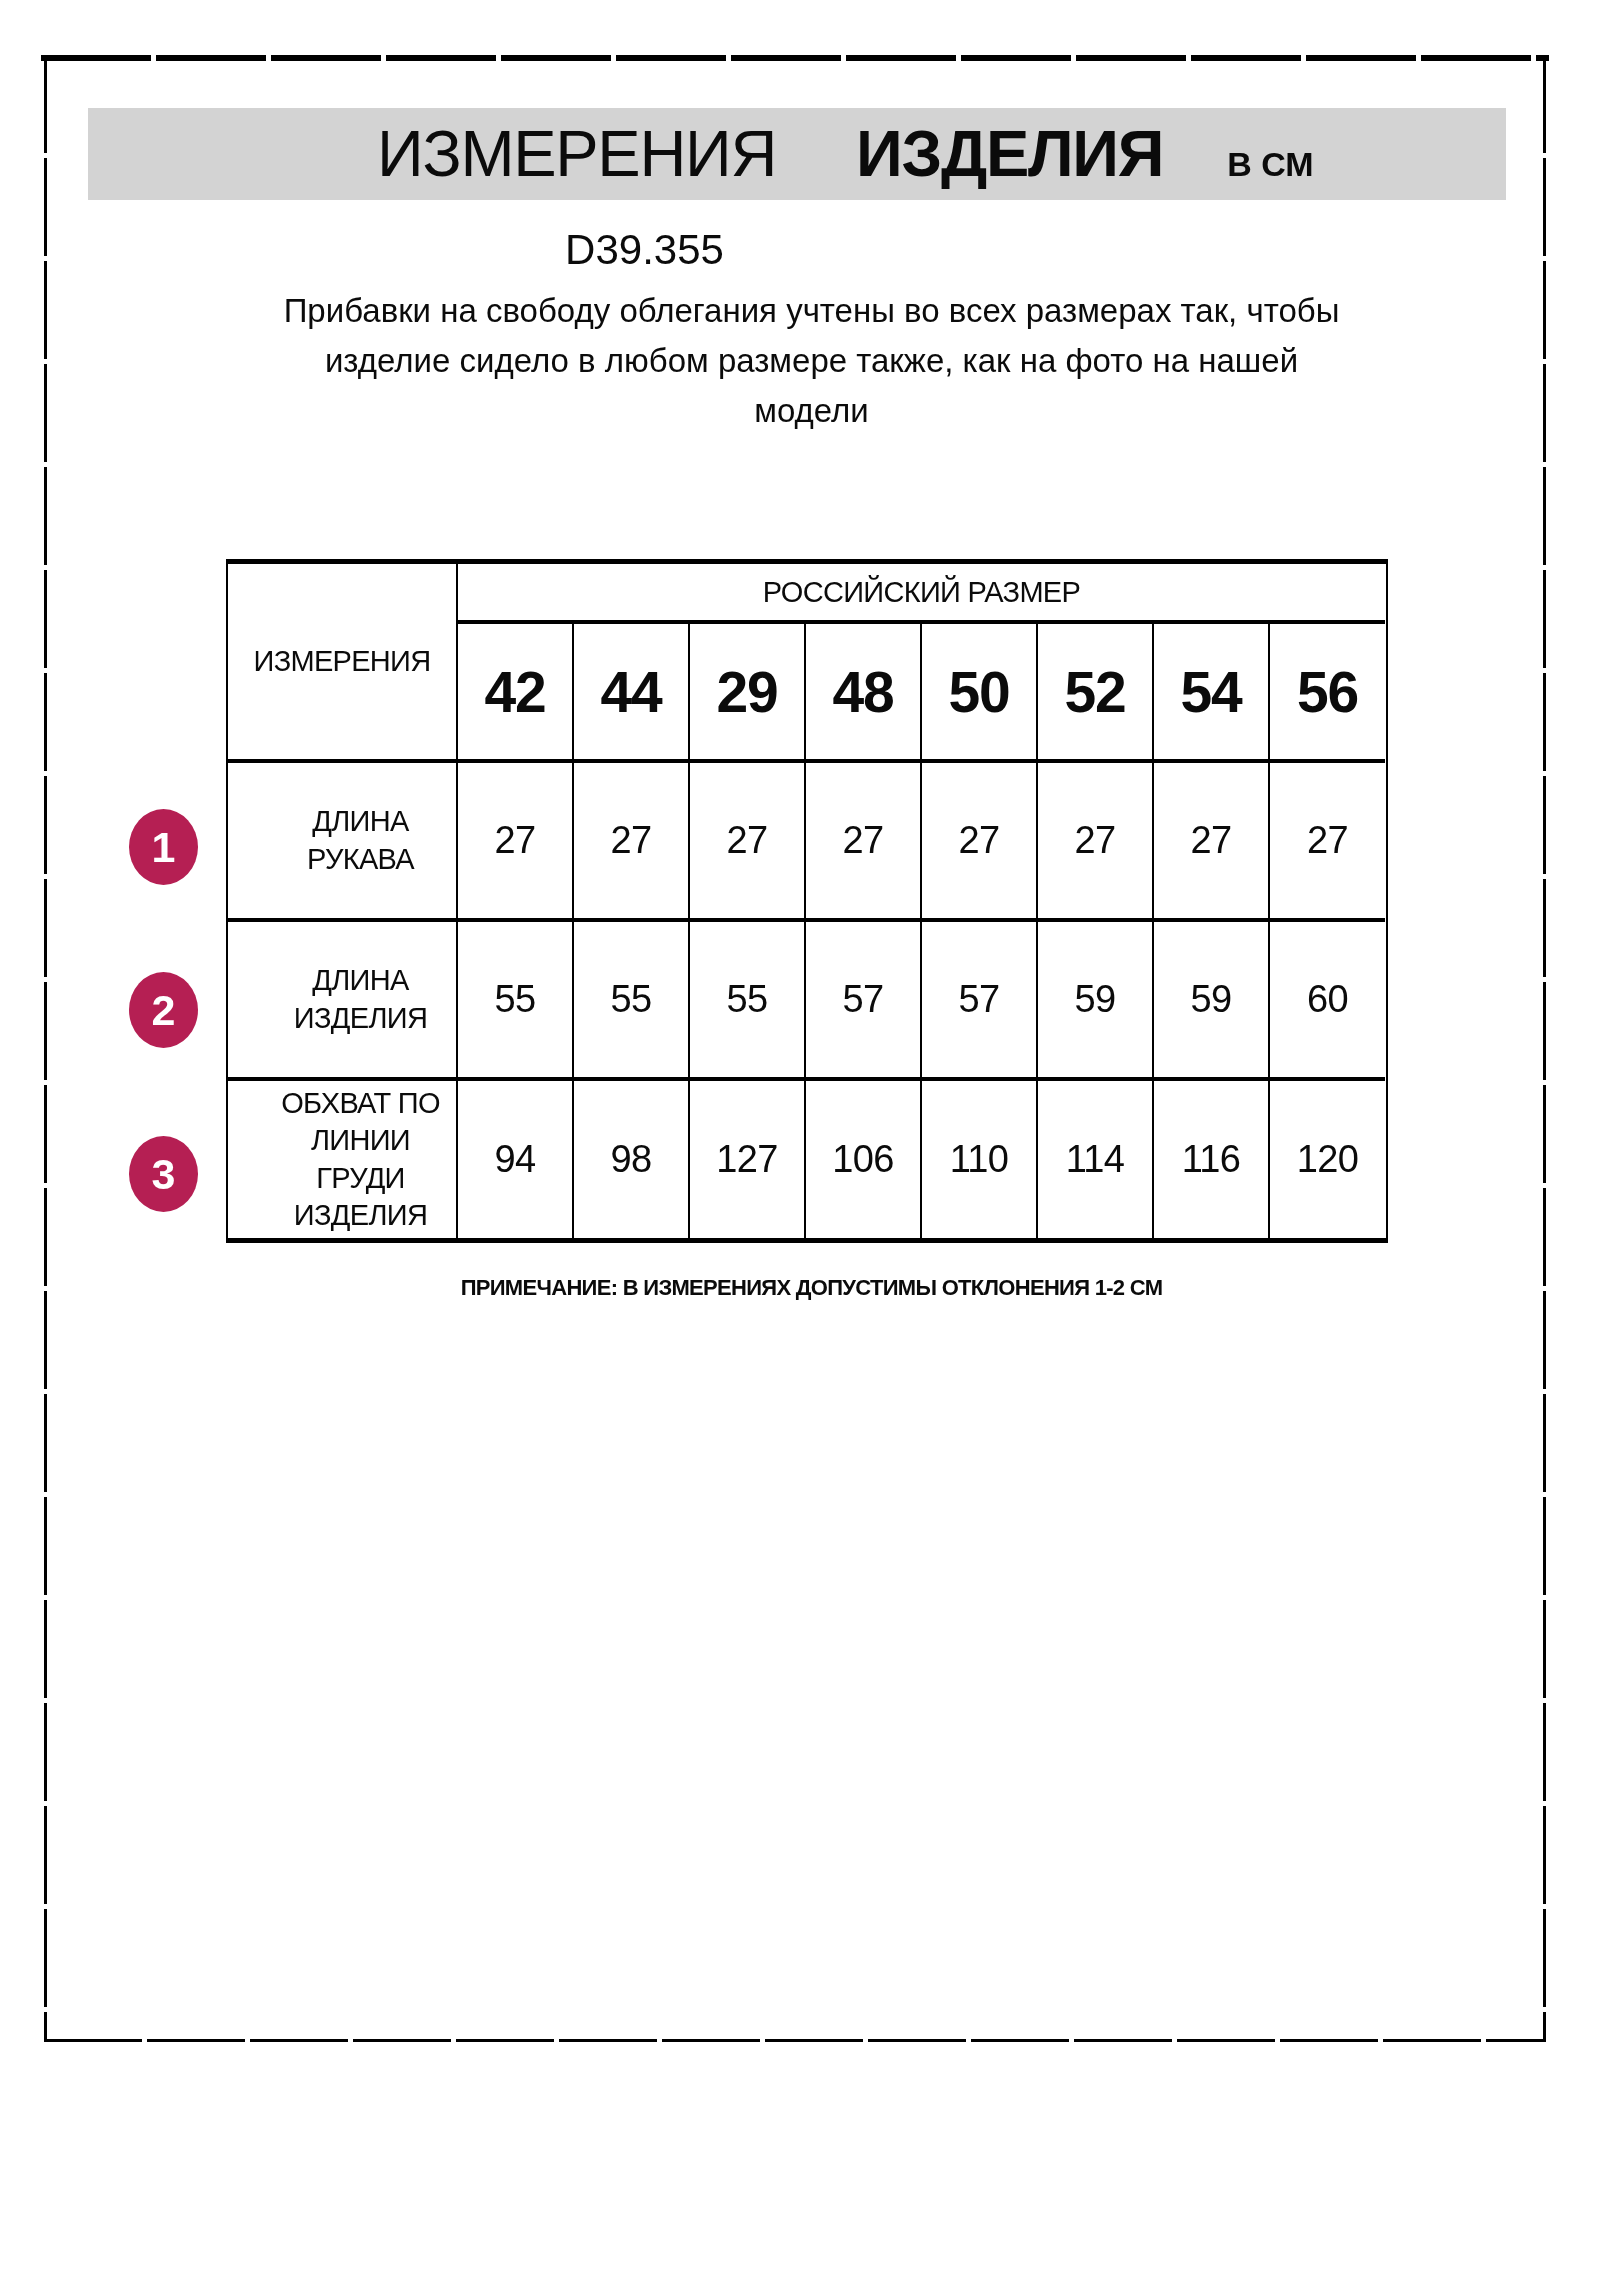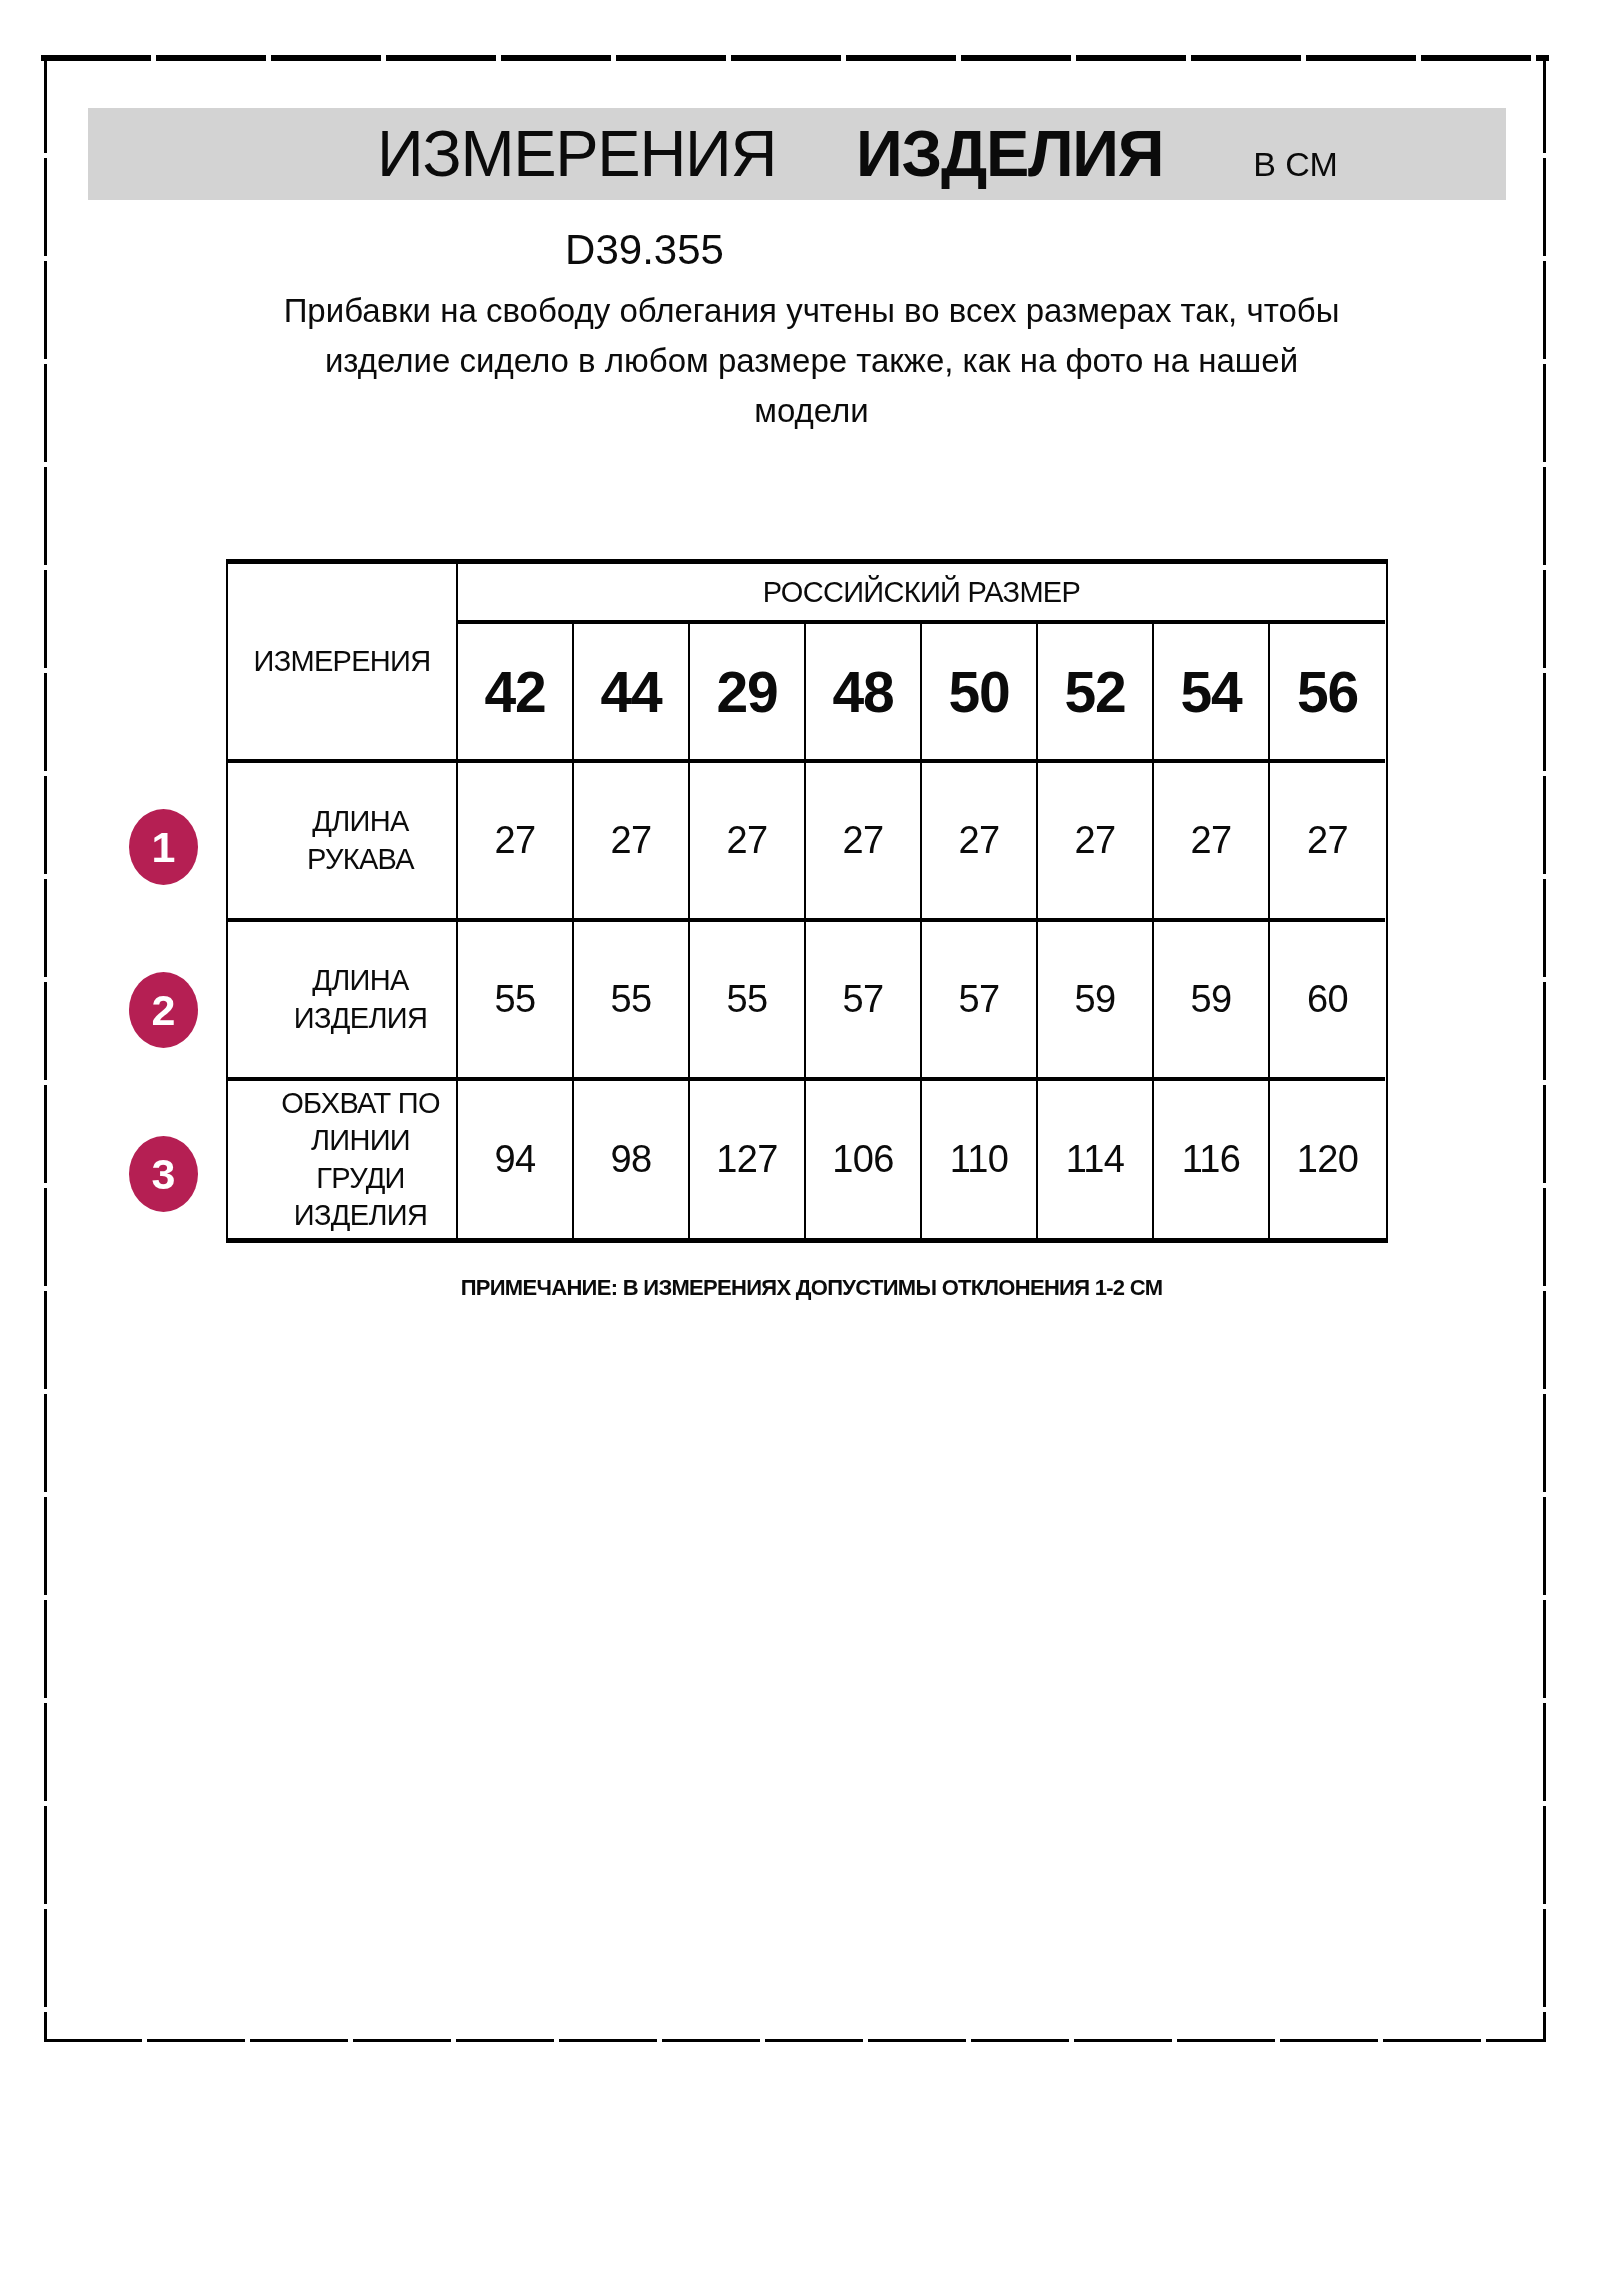--- a/index.html
+++ b/index.html
@@ -25,21 +25,21 @@
   .b-bottom{position:absolute;left:0;right:0;bottom:0;height:2.6px;
     background:repeating-linear-gradient(90deg,#000 0 98px,#fff 98px 103px);}
 
   
   .header-bar{position:absolute;left:88px;top:108px;width:1418px;height:92px;
     background:var(--header-bg);}
   .title-row{position:absolute;left:289px;top:0;height:92px;display:flex;
     align-items:baseline;white-space:nowrap;}
   .title-main{font-size:65px;font-weight:400;letter-spacing:-1.3px;line-height:92px;}
   .title-emphasis{font-size:65px;font-weight:700;letter-spacing:-1.3px;line-height:92px;margin-left:80px;}
-  .title-units{font-size:34px;font-weight:400;letter-spacing:0;margin-left:90px;}
+  .title-units{font-size:34px;font-weight:700;letter-spacing:0;margin-left:64px;}
 
   
   .product-code{position:absolute;left:0;top:226px;width:1289px;text-align:center;
     font-size:42px;line-height:48px;font-weight:400;}
   .intro{position:absolute;left:0;top:286px;width:1623px;text-align:center;
     font-size:33px;line-height:50px;}
   .intro .line{display:block;white-space:nowrap;}
 
   
   .table-wrap{position:absolute;left:226px;top:559px;width:1162px;

